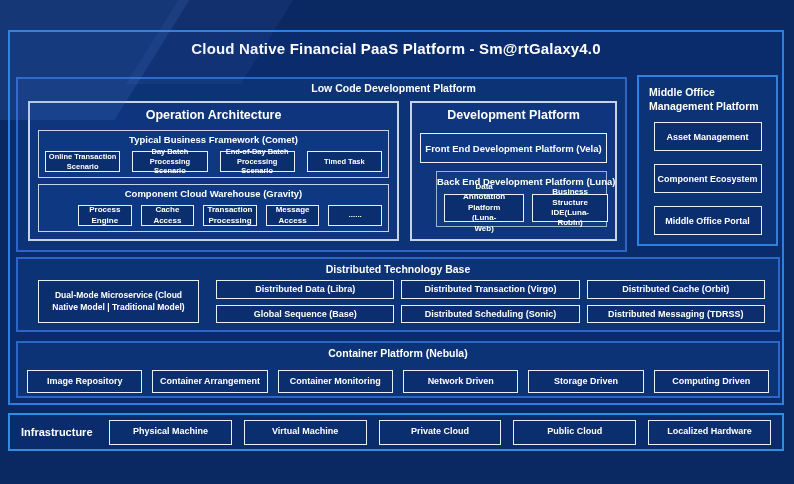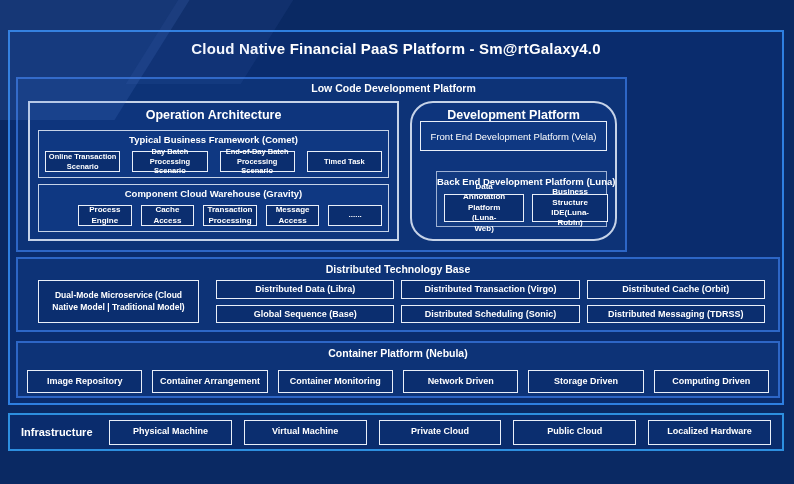--- a/index.html
+++ b/index.html
@@ -34,21 +34,21 @@
   }
   .lc-label {
     position:absolute; top:3px; left:0; width:100%; text-align:center;
     font-size:10.5px; font-weight:bold; transform:translateX(72px);
   }
   .panel {
     position:absolute; top:22px; height:140px;
     border:2px solid var(--lightBorder); background:var(--subFill);
   }
   .oparch  { left:10px;  width:371px; }
-  .devplat { left:392px; width:207px;border-radius:23px; }
+  .devplat { left:392px; width:207px; }
   .panel-title { text-align:center; margin-top:5px; font-size:12.5px; font-weight:bold; }
 
   .group {
     position:absolute; left:8px; right:8px; height:48px;
     border:1px solid var(--lightBorder); background:var(--subFill2);
   }
   .framework { top:27px; }
   .warehouse { top:81px; }
   .group-title { text-align:center; margin-top:3px; font-size:9.5px; font-weight:bold; }
   .group-row { position:absolute; left:6px; right:6px; top:20px; bottom:5px; display:flex; }
@@ -57,24 +57,24 @@
 
   .leaf {
     border:1px solid var(--leafBorder); background:var(--leafFill);
     display:flex; align-items:center; justify-content:center; text-align:center;
     line-height:1.3; padding:1px 2px; flex:1;
   }
   .framework .leaf { font-size:7.5px; font-weight:600; }
   .warehouse .leaf { font-size:8px;  font-weight:bold; }
 
   .frontend {
-    position:absolute; left:8px; right:8px; top:18px; height:30px;
+    position:absolute; left:8px; right:8px; top:30px; height:30px;
     border:1px solid var(--leafBorder); background:var(--subFill2);
     display:flex; align-items:center; justify-content:center;
-    font-size:9.5px; font-weight:normal; white-space:nowrap;
+    font-size:9.5px; font-weight:bold; white-space:nowrap;
   }
   .backend {
     position:absolute; left:24px; right:8px; top:68px; height:56px;
     border:1px solid var(--grayBorder); background:var(--backendFill);
   }
   .be-title { text-align:center; margin-top:4px; font-size:9.5px; font-weight:bold; white-space:nowrap; }
   .be-row { position:absolute; left:7px; right:7px; top:22px; bottom:4px; display:flex; gap:8px; }
   .be-row .leaf { font-size:8px; font-weight:bold; padding:1px 18px; }
 
   
@@ -173,20 +173,28 @@
         <div class="backend">
           <div class="be-title">Back End Development Platform (Luna)</div>
           <div class="be-row">
             <div class="leaf">Data Annotation Platform (Luna-Web)</div>
             <div class="leaf">Business Structure IDE(Luna-Robin)</div>
           </div>
         </div>
       </div>
     </div>
 
+    <div class="middleoffice">
+      <div class="mo-title">Middle Office Management Platform</div>
+      <div class="mo-items">
+        <div class="mo-box">Asset Management</div>
+        <div class="mo-box">Component Ecosystem</div>
+        <div class="mo-box">Middle Office Portal</div>
+      </div>
+    </div>
 
     <div class="distributed">
       <div class="section-title">Distributed Technology Base</div>
       <div class="dist-body">
         <div class="leaf dualmode">Dual-Mode Microservice (Cloud Native Model | Traditional Model)</div>
         <div class="dist-grid">
           <div class="dist-cell">Distributed Data (Libra)</div>
           <div class="dist-cell">Distributed Transaction (Virgo)</div>
           <div class="dist-cell">Distributed Cache (Orbit)</div>
           <div class="dist-cell">Global Sequence (Base)</div>

